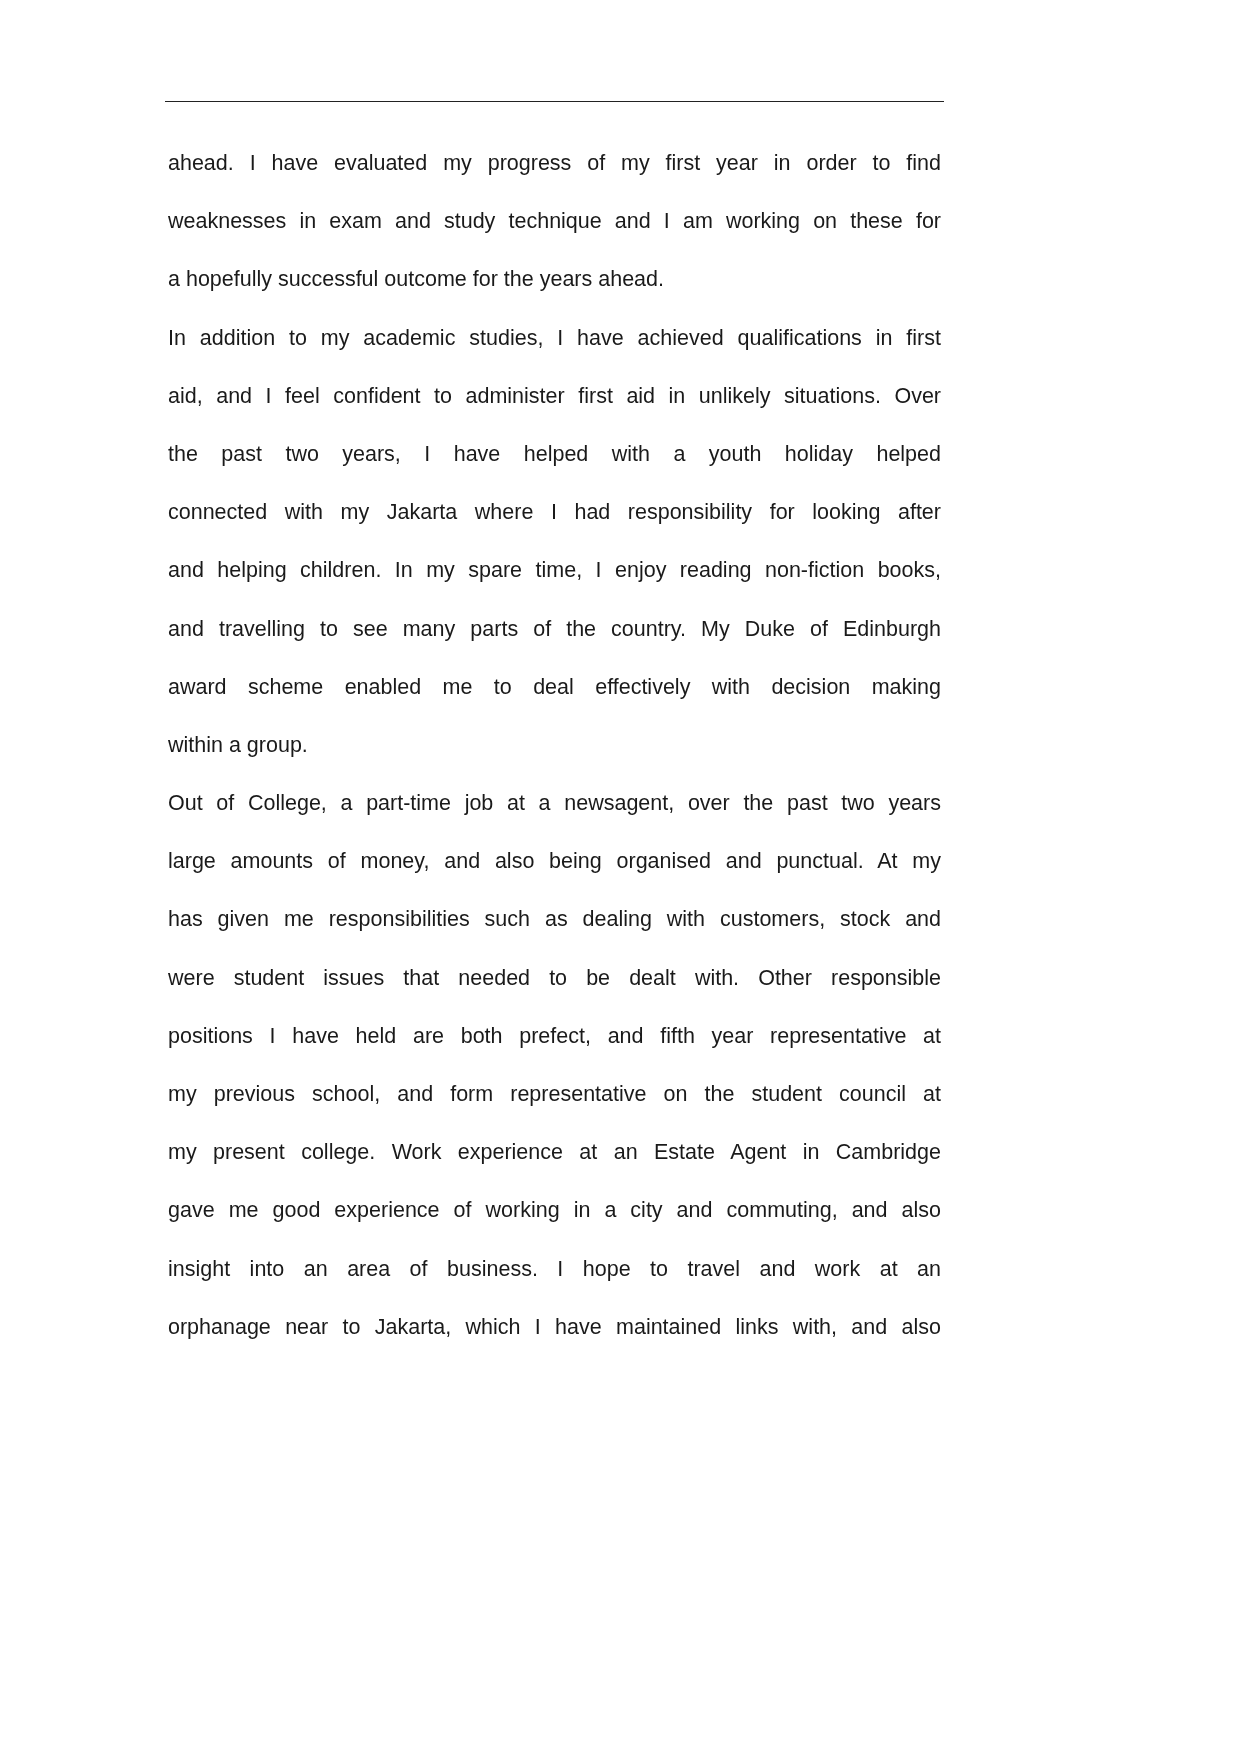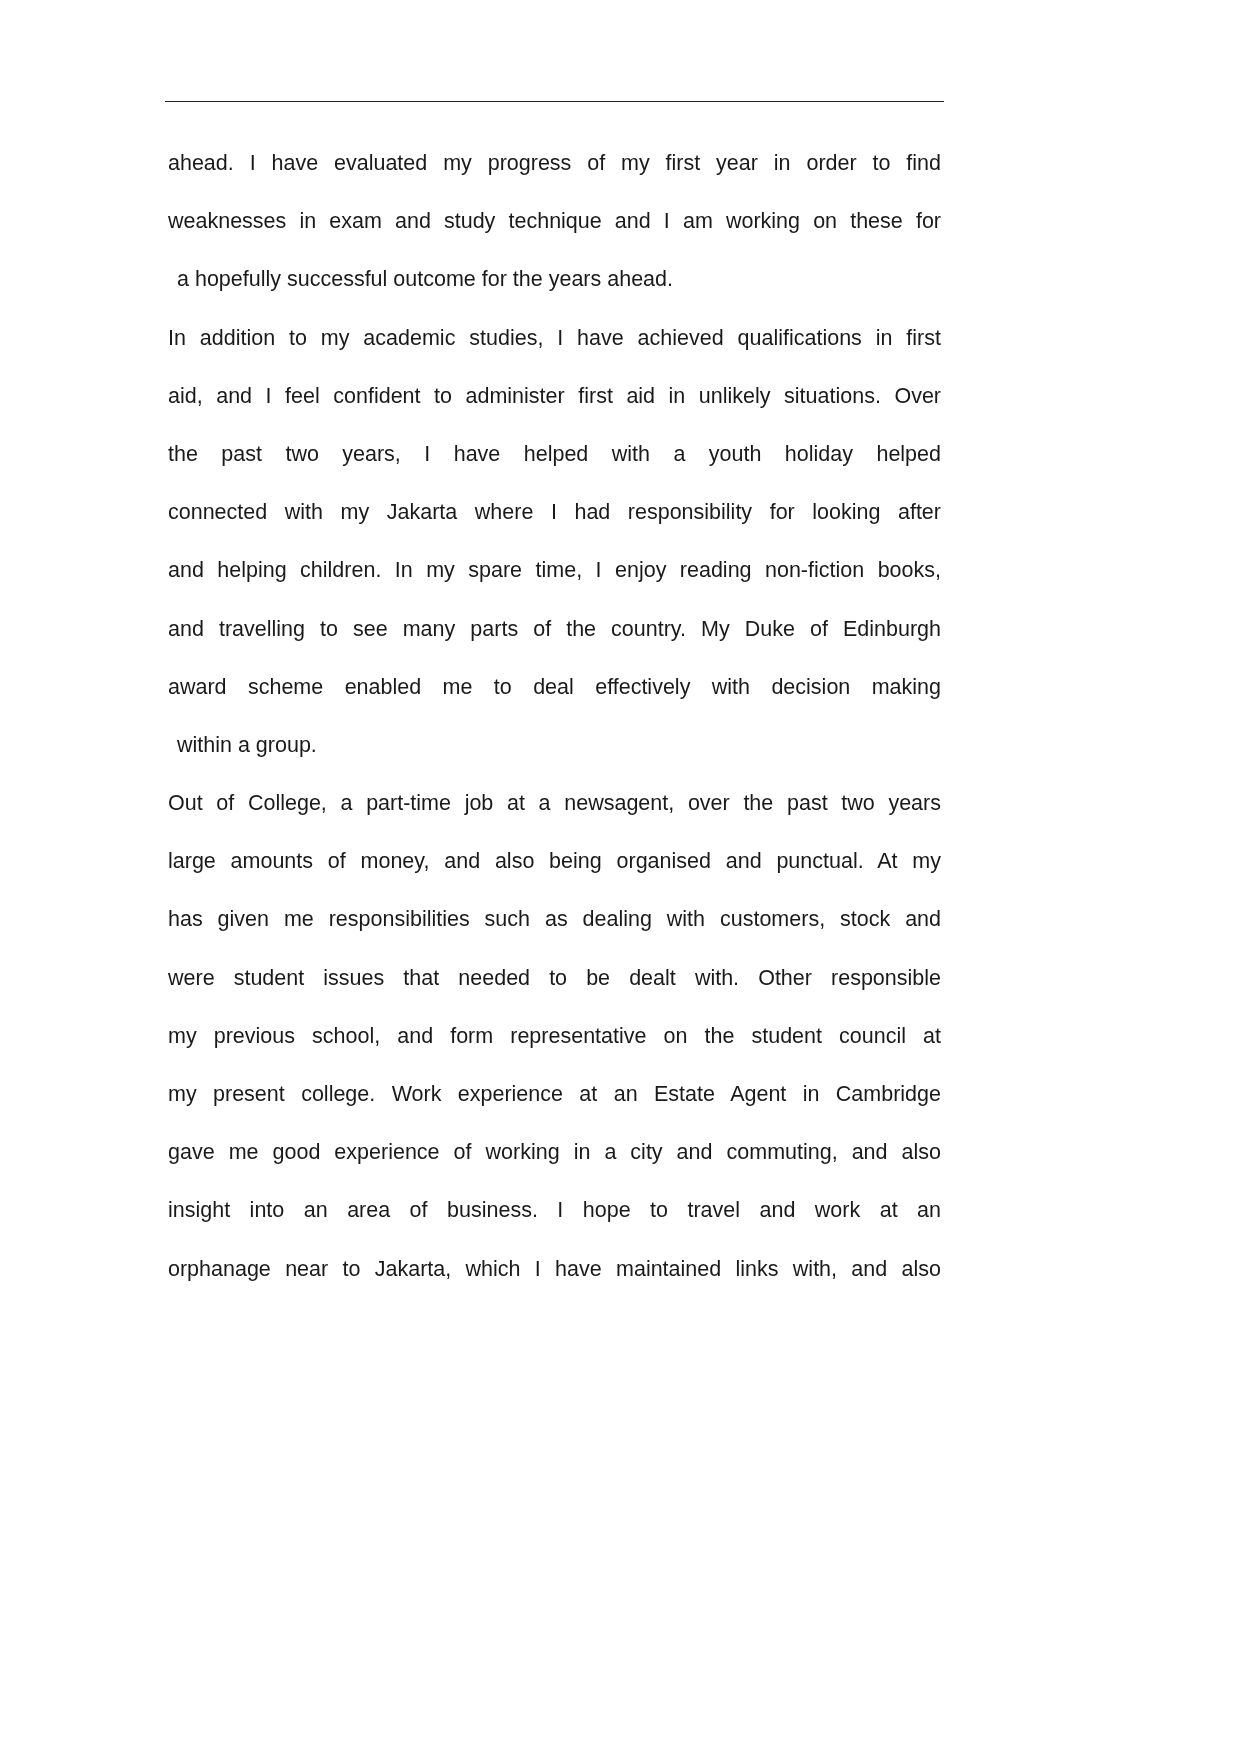--- a/index.html
+++ b/index.html
@@ -11,21 +11,21 @@
       height: 58.2px;
       line-height: 46px;
       font-family: "Liberation Sans", "DejaVu Sans", sans-serif;
       font-size: 21.5px;
       color: #1a1a1a;
       text-align: justify;
       text-align-last: justify;
       white-space: nowrap;
       overflow: visible;
     }
-    .line.last { text-align-last: left; margin-left: 9px; }
+    .line.last { text-align-last: left; }
   </style>
 </head>
 <body>
 
 <div class="page">
   <div class="header-rule"></div>
 
   <div class="body-text">
 
     <div class="line">ahead. I have evaluated my progress of my first year in order to find</div>
@@ -38,19 +38,20 @@
     <div class="line">connected with my Jakarta where I had responsibility for looking after</div>
     <div class="line">and helping children. In my spare time, I enjoy reading non-fiction books,</div>
     <div class="line">and travelling to see many parts of the country. My Duke of Edinburgh</div>
     <div class="line">award scheme enabled me to deal effectively with decision making</div>
     <div class="line last">within a group.</div>
 
     <div class="line">Out of College, a part-time job at a newsagent, over the past two years</div>
     <div class="line">large amounts of money, and also being organised and punctual. At my</div>
     <div class="line">has given me responsibilities such as dealing with customers, stock and</div>
     <div class="line">were student issues that needed to be dealt with. Other responsible</div>
+    <div class="line">positions I have held are both prefect, and fifth year representative at</div>
     <div class="line">my previous school, and form representative on the student council at</div>
     <div class="line">my present college. Work experience at an Estate Agent in Cambridge</div>
     <div class="line">gave me good experience of working in a city and commuting, and also</div>
     <div class="line">insight into an area of business. I hope to travel and work at an</div>
     <div class="line">orphanage near to Jakarta, which I have maintained links with, and also</div>
   </div>
 </div>
 
 </body></html>

